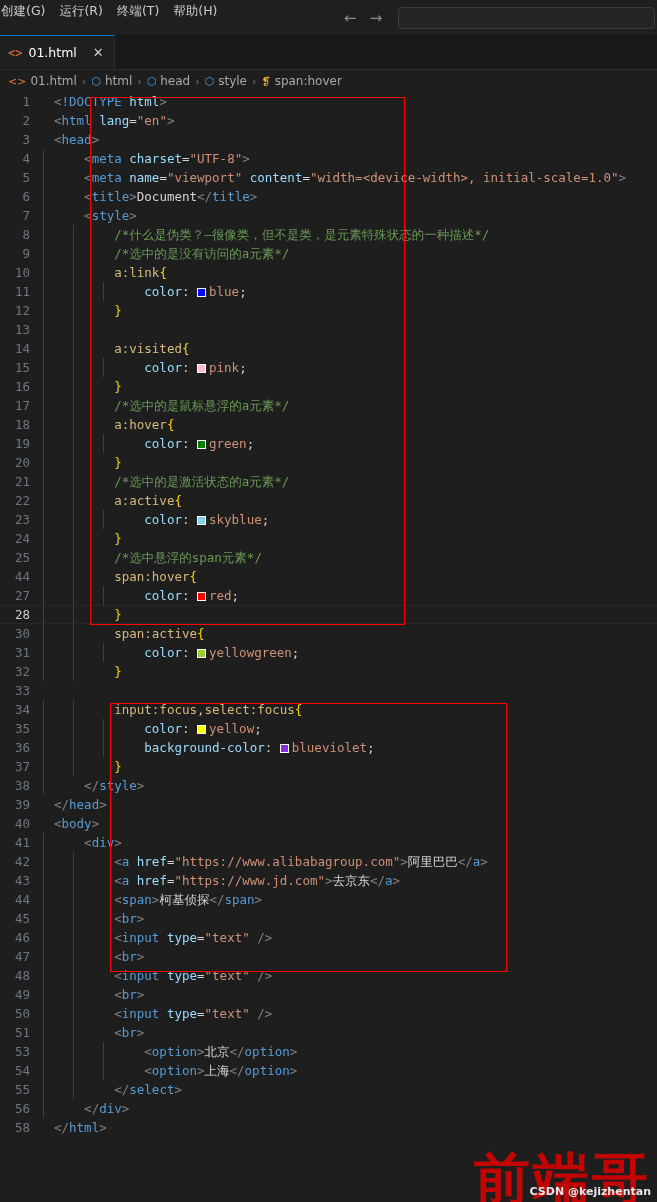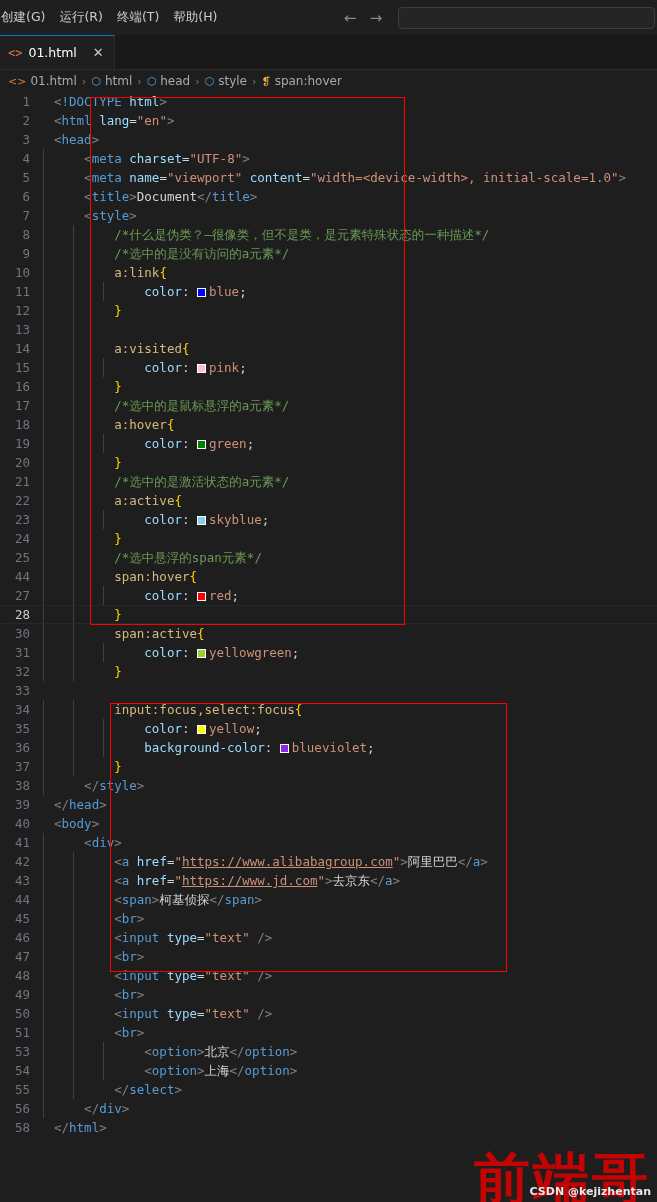--- a/index.html
+++ b/index.html
@@ -13,21 +13,21 @@
     font-family: "DejaVu Sans Mono", "Liberation Mono", monospace;
     color: #d4d4d4;
     position: relative;
   }
 
   
   #titlebar {
     height: 35px;
     background: #1f1f1f;
     display: flex;
-    align-items: center;
+    align-items: flex-start;
     position: relative;
   }
   .menu-list {
     display: flex;
     align-items: center;
     gap: 0px;
     padding-left: 0px;
   }
   .menu-item {
     font-family: "DejaVu Sans", "Liberation Sans", sans-serif;
@@ -174,21 +174,21 @@
   .attr   { color: #9cdcfe; }   
   .str    { color: #ce9178; }   
   .cmt    { color: #6a9955; }   
   .sel    { color: #d7ba7d; }   
   .prop   { color: #9cdcfe; }   
   .val    { color: #ce9178; }   
   .punc   { color: #d4d4d4; }
   .brace  { color: #ffd700; }
   .txt    { color: #d4d4d4; }
   .dt     { color: #569cd6; }
-  .link-u { text-decoration: underline; }
+  .link-u { }
 
   .sw {
     display: inline-block;
     width: 9px; height: 9px;
     border: 1px solid #ffffff;
     vertical-align: -1px;
     margin-right: 3px;
   }
 
   

